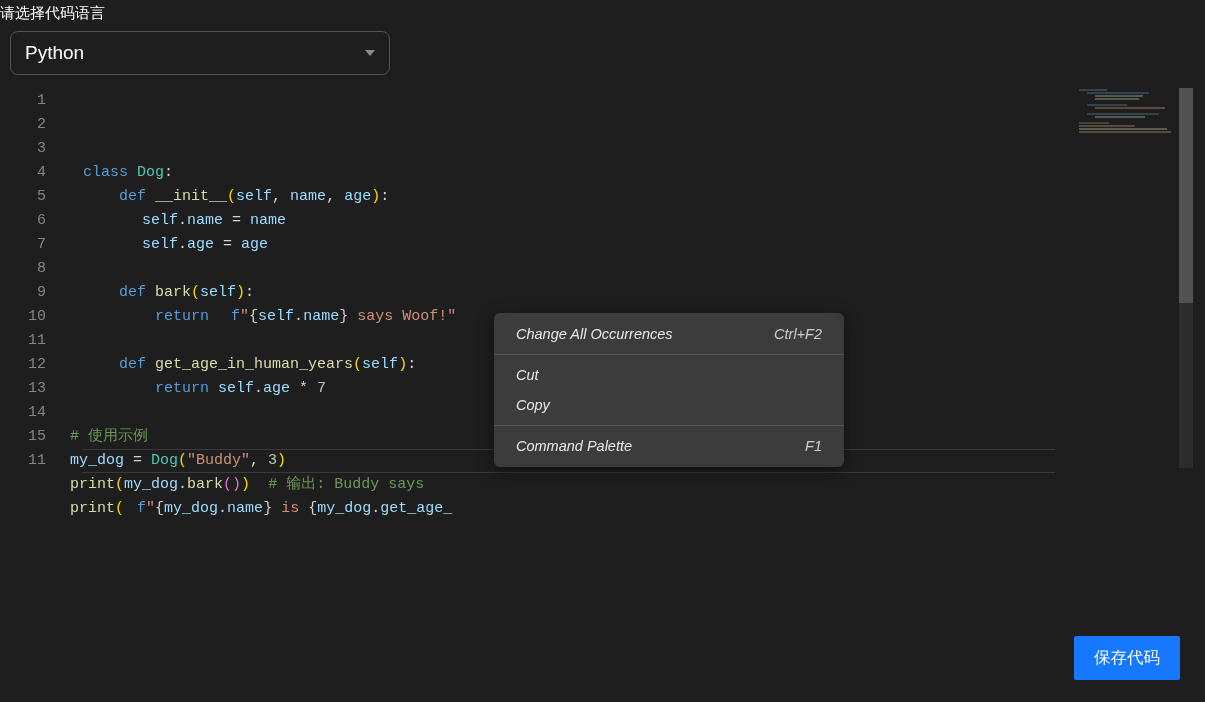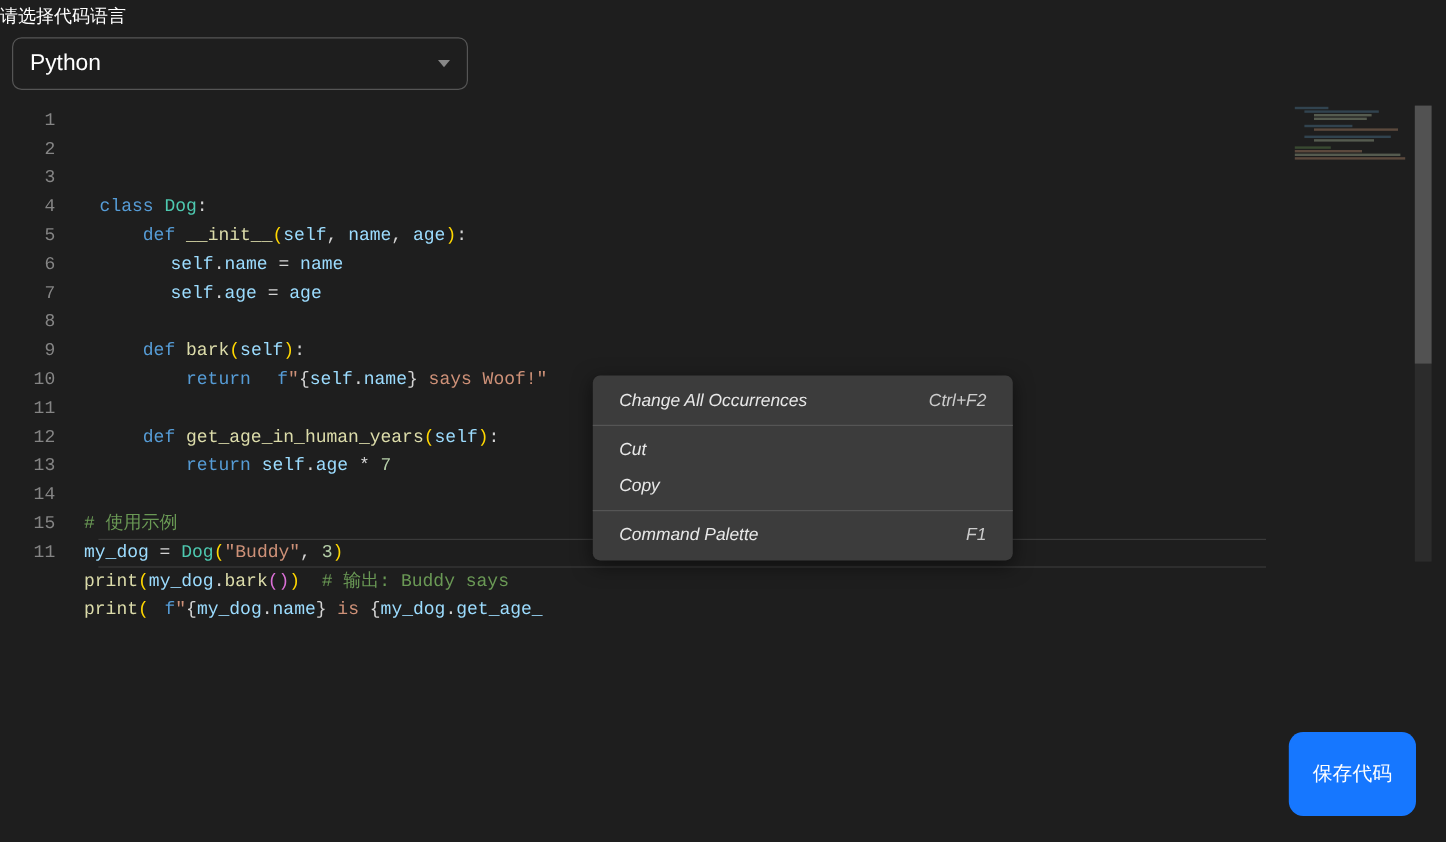--- a/index.html
+++ b/index.html
@@ -153,23 +153,23 @@
     }
     .context-menu .shortcut { color: #ccc; }
 
     .save-button {
       position: absolute;
       right: 25px;
       bottom: 22px;
       background: #1677ff;
       color: #fff;
       border: none;
-      border-radius: 12px;
+      border-radius: 2px;
       font-size: 16.5px;
-      padding: 24px 20px;
+      padding: 11px 20px;
       cursor: pointer;
     }
   </style>
 </head>
 <body>
 
 <div class="header-label">请选择代码语言</div>
 
 <div class="language-selector">
   <span>Python</span>

